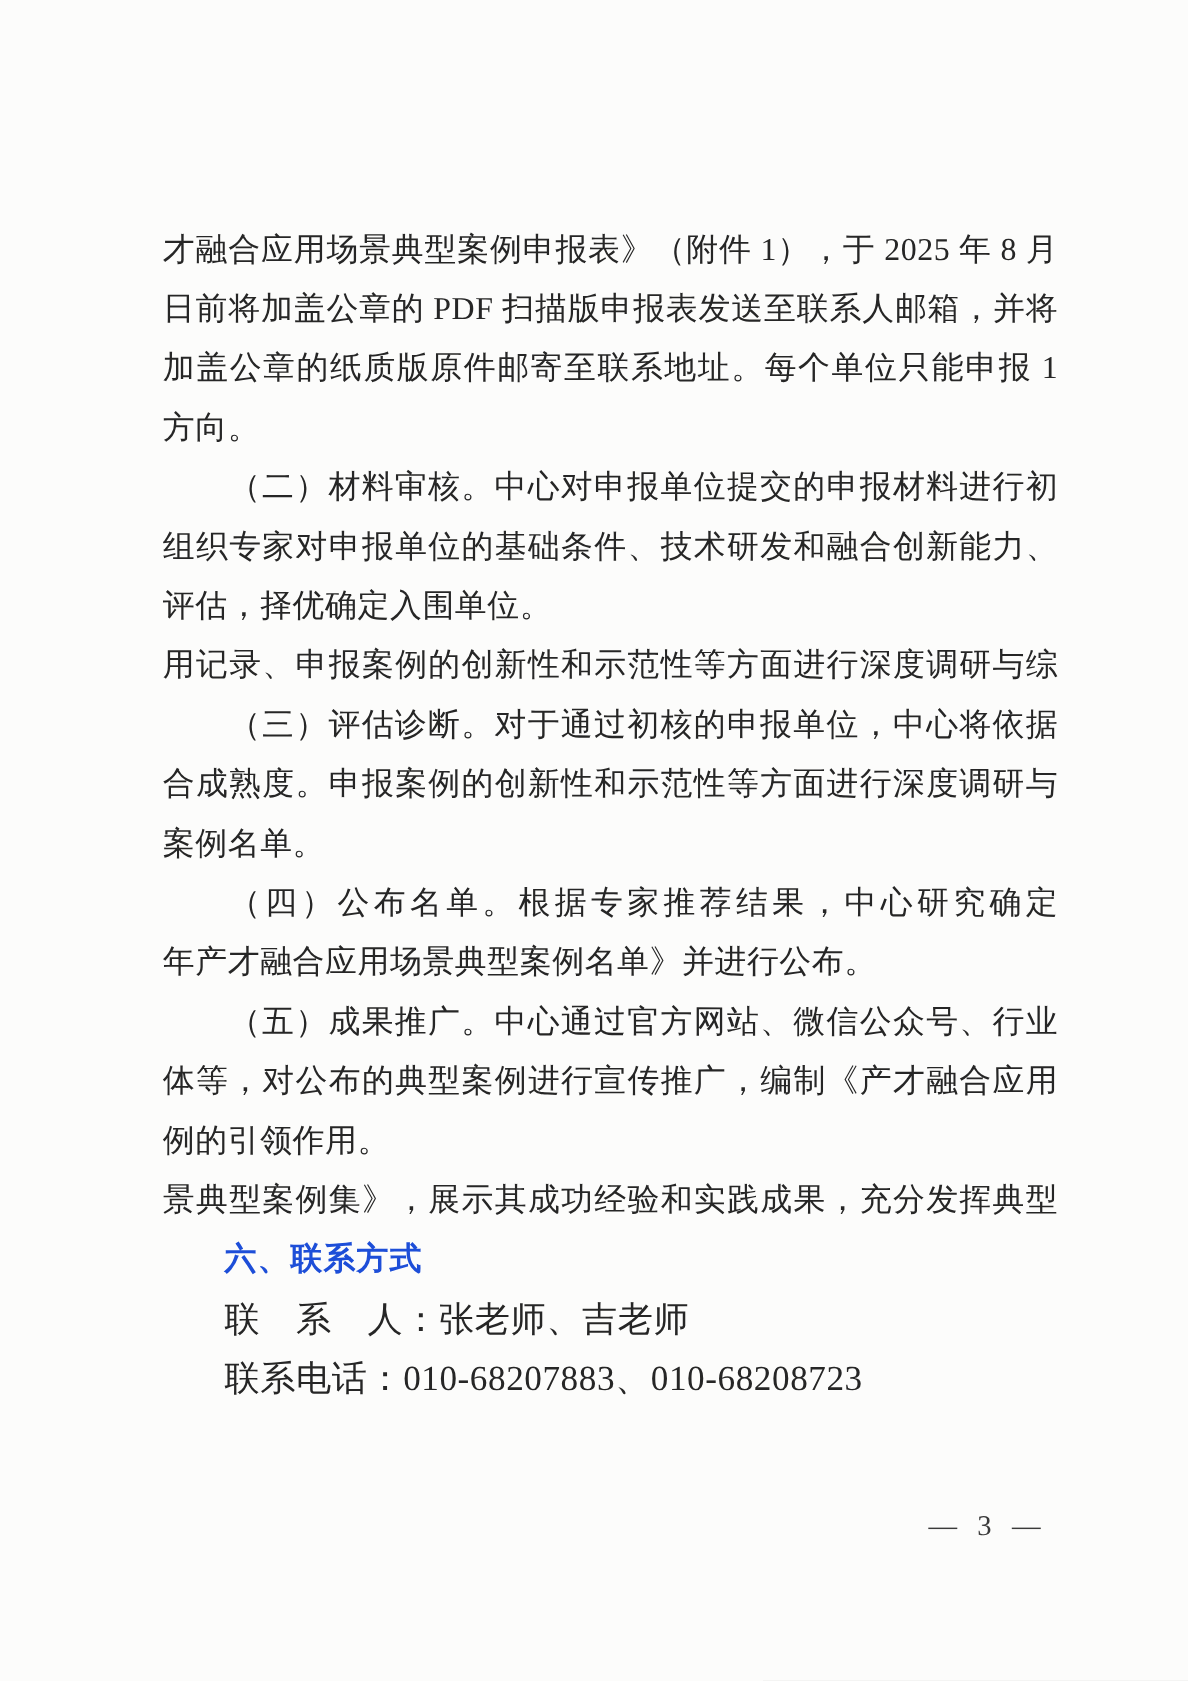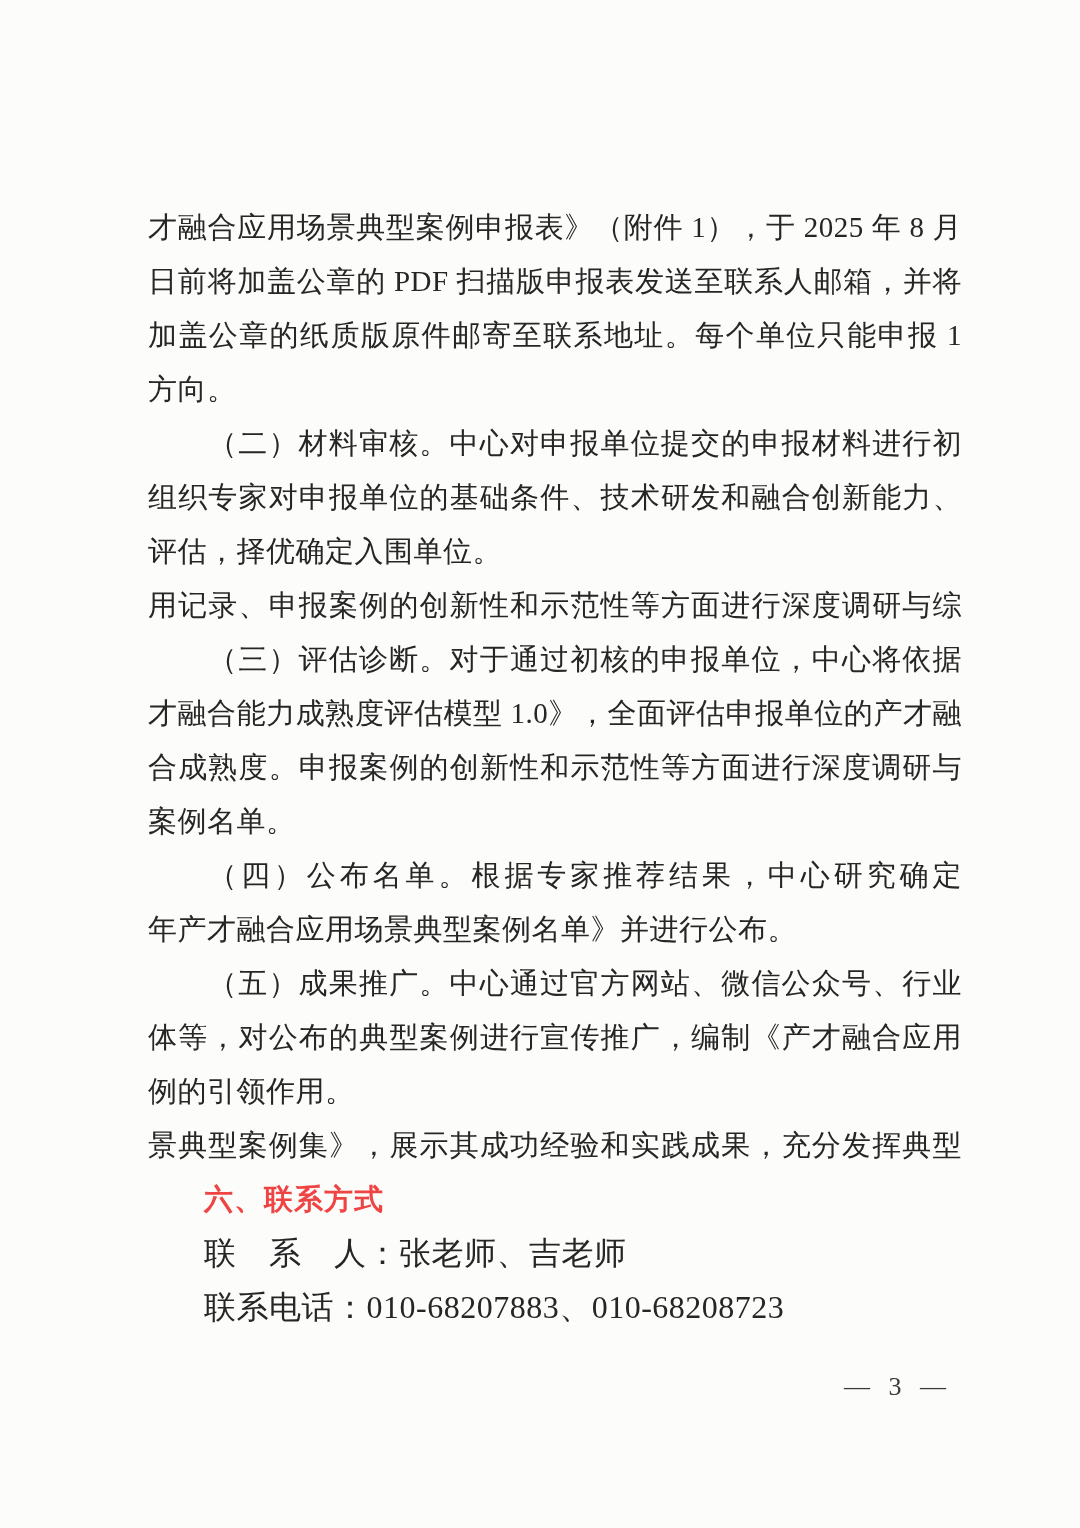--- a/index.html
+++ b/index.html
@@ -35,21 +35,21 @@
   .ind{
     text-indent:60px;
   }
   .heading{
     font-family:"Liberation Sans","DejaVu Sans",sans-serif;
     font-weight:bold;
     font-size:29px;
     line-height:54px;
     height:54px;
     padding-left:56px;
-    color:#ef4444;
+    color:#1d4ed8;
     letter-spacing:1px;
   }
   .contact{
     font-size:32px;
     line-height:54px;
     height:54px;
     padding-left:56px;
     letter-spacing:0.5px;
   }
   .pagenum{
@@ -72,21 +72,20 @@
     <div class="bl j">日前将加盖公章的 PDF 扫描版申报表发送至联系人邮箱，并将</div>
     <div class="bl j">加盖公章的纸质版原件邮寄至联系地址。每个单位只能申报 1 个</div>
     <div class="bl last">方向。</div>
 
     <div class="bl j ind">（二）材料审核。中心对申报单位提交的申报材料进行初核，</div>
     <div class="bl j">组织专家对申报单位的基础条件、技术研发和融合创新能力、信</div>
     <div class="bl last">评估，择优确定入围单位。</div>
     <div class="bl j">用记录、申报案例的创新性和示范性等方面进行深度调研与综合</div>
 
     <div class="bl j ind">（三）评估诊断。对于通过初核的申报单位，中心将依据《产</div>
-    <div class="bl j">才融合能力成熟度评估模型 1.0》，全面评估申报单位的产才融</div>
     <div class="bl j">合成熟度。申报案例的创新性和示范性等方面进行深度调研与综合</div>
     <div class="bl last">案例名单。</div>
 
     <div class="bl j ind">（四）公布名单。根据专家推荐结果，中心研究确定《2025</div>
     <div class="bl last">年产才融合应用场景典型案例名单》并进行公布。</div>
 
     <div class="bl j ind">（五）成果推广。中心通过官方网站、微信公众号、行业媒</div>
     <div class="bl j">体等，对公布的典型案例进行宣传推广，编制《产才融合应用场</div>
     <div class="bl last">例的引领作用。</div>
     <div class="bl j">景典型案例集》，展示其成功经验和实践成果，充分发挥典型案</div>

